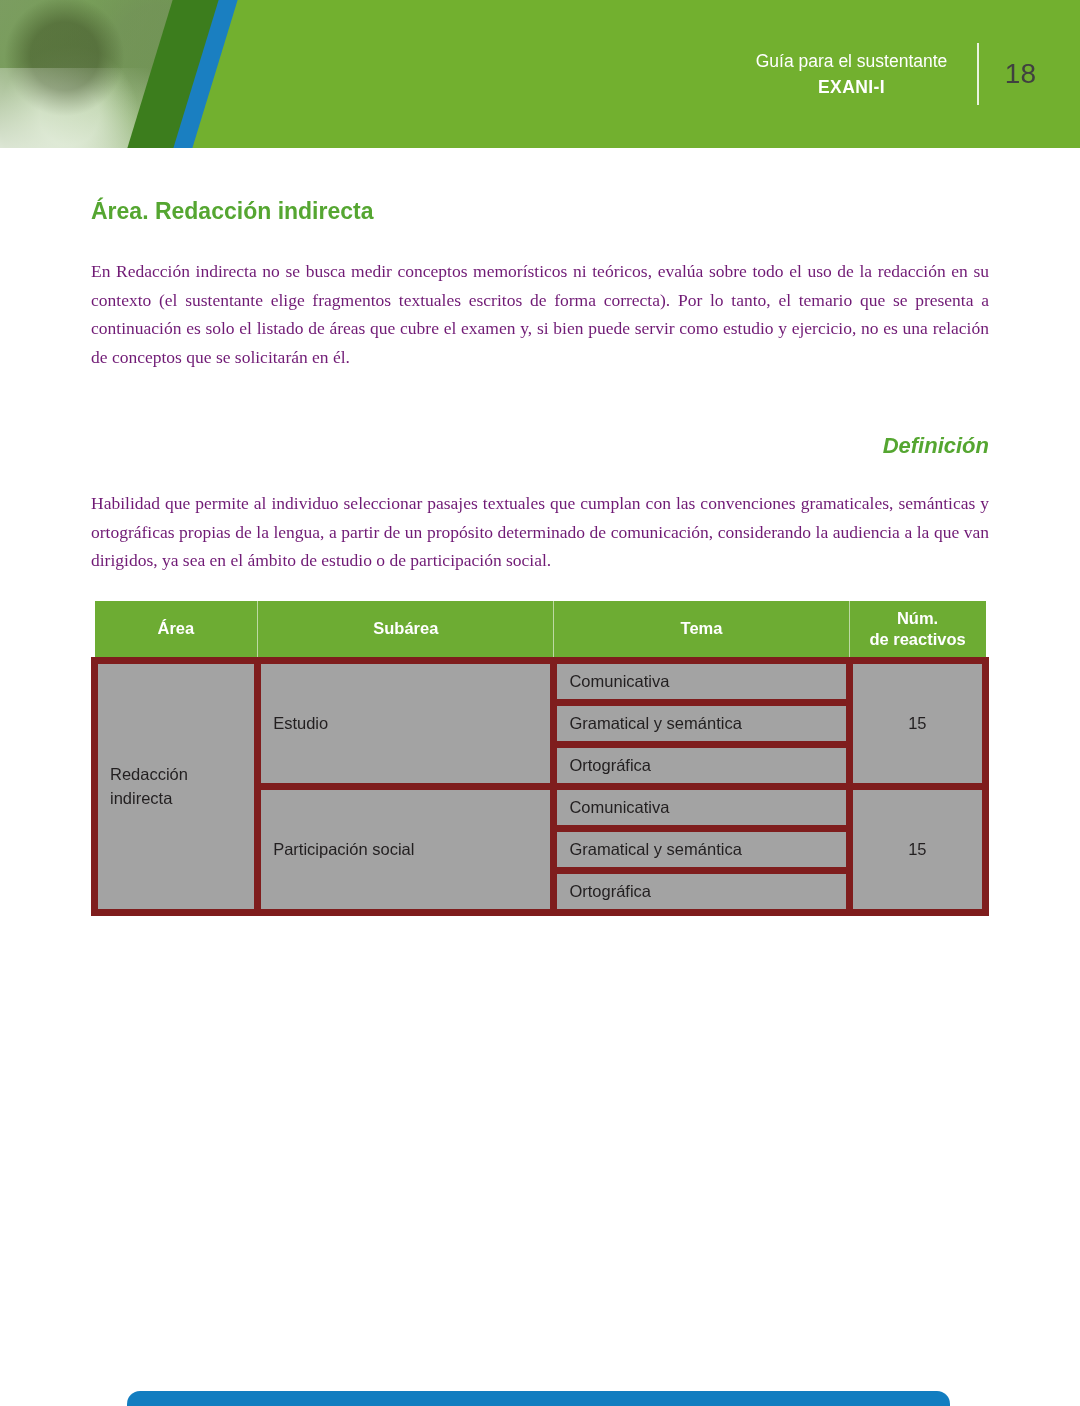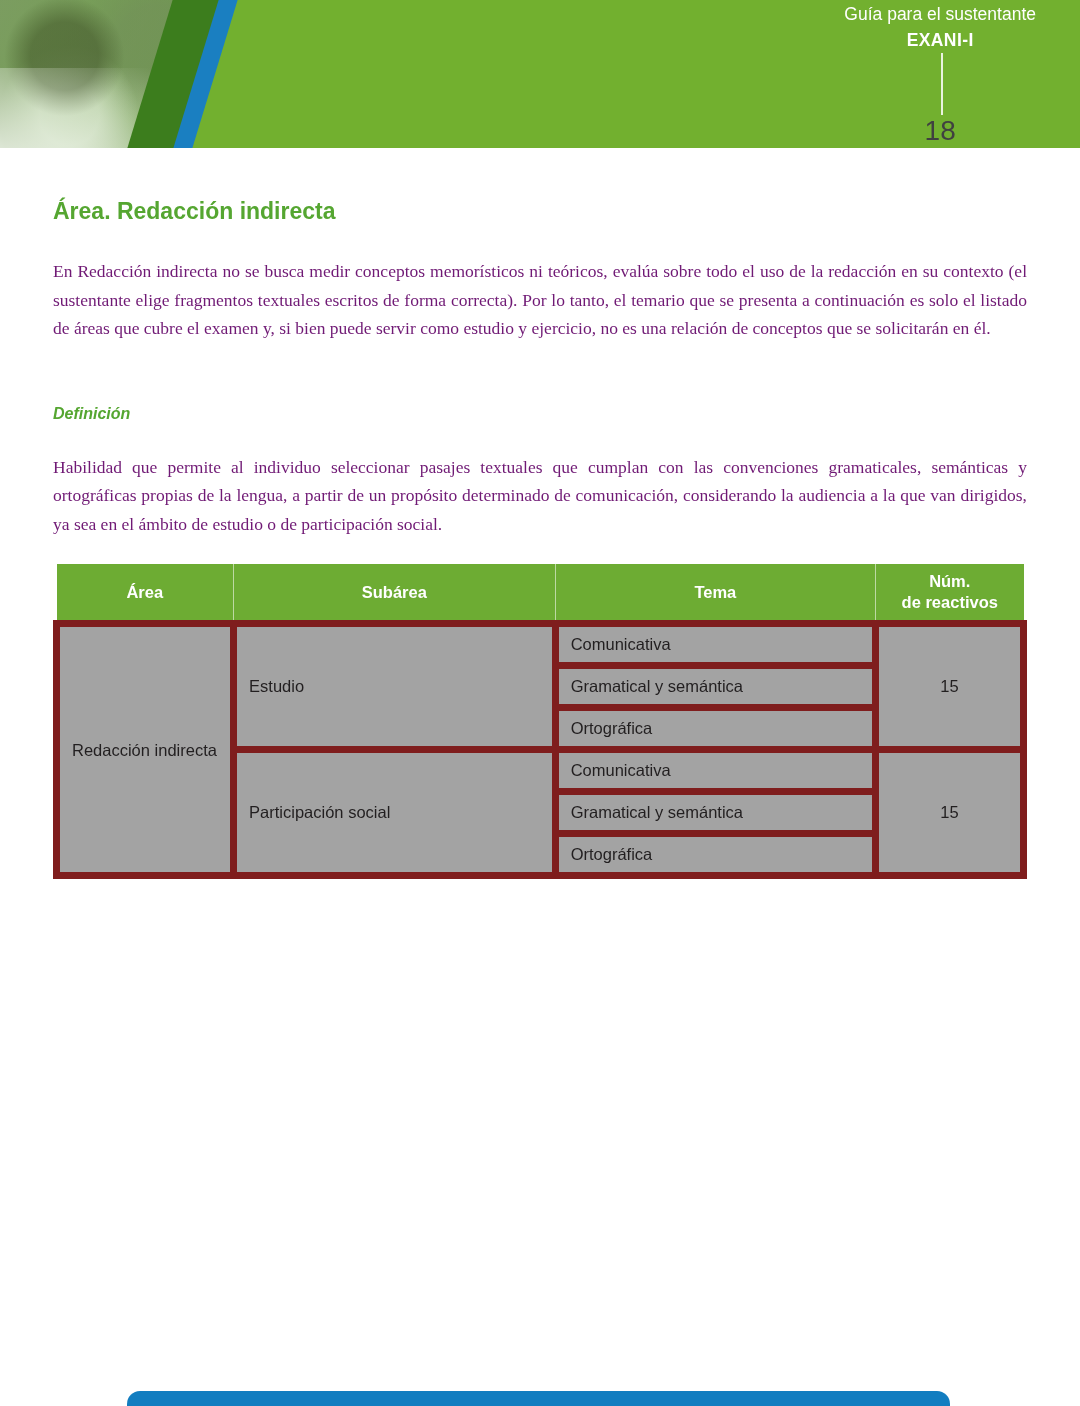--- a/index.html
+++ b/index.html
@@ -59,21 +59,20 @@
     transform: skewX(-17deg);
   }
 
   .header-right {
     margin-left: auto;
     display: flex;
     align-items: center;
     padding-right: 44px;
     position: relative;
     z-index: 2;
-    flex-direction: column;
   }
   .header-titles {
     text-align: right;
     color: #ffffff;
     line-height: 26px;
   }
   .header-title-1 { font-size: 17.5px; font-weight: 400; }
   .header-title-2 { font-size: 17.5px; font-weight: 700; letter-spacing: 0.4px; text-align: center; }
   .header-divider {
     width: 1.5px;
@@ -81,21 +80,21 @@
     background: rgba(255,255,255,0.85);
     margin: 0 26px 0 30px;
   }
   .header-pagenum {
     color: #404040;
     font-size: 28px;
     font-weight: 300;
   }
 
   
-  .content { padding: 0 53px; }
+  .content { padding: 0 91px; }
 
   .section-title {
     margin-top: 50px;
     color: #55a631;
     font-size: 23px;
     font-weight: 600;
     font-family: "Liberation Sans", sans-serif;
   }
 
   p.body-text {
@@ -104,23 +103,24 @@
     line-height: 28.5px;
     color: #701a75;
     text-align: justify;
   }
   .intro-paragraph   { margin-top: 32px; }
   .definition-paragraph { margin-top: 30px; }
 
   .sub-heading {
     margin-top: 62px;
     color: #55a631;
-    font-size: 16px;
+    font-size: 22px;
     font-style: italic;
     font-weight: 600;
+    text-align: right;
   }
 
   
   table.structure-table {
     margin-top: 26px;
     width: 100%;
     border-collapse: collapse;
     font-size: 16.5px;
     color: #221f20;
   }

